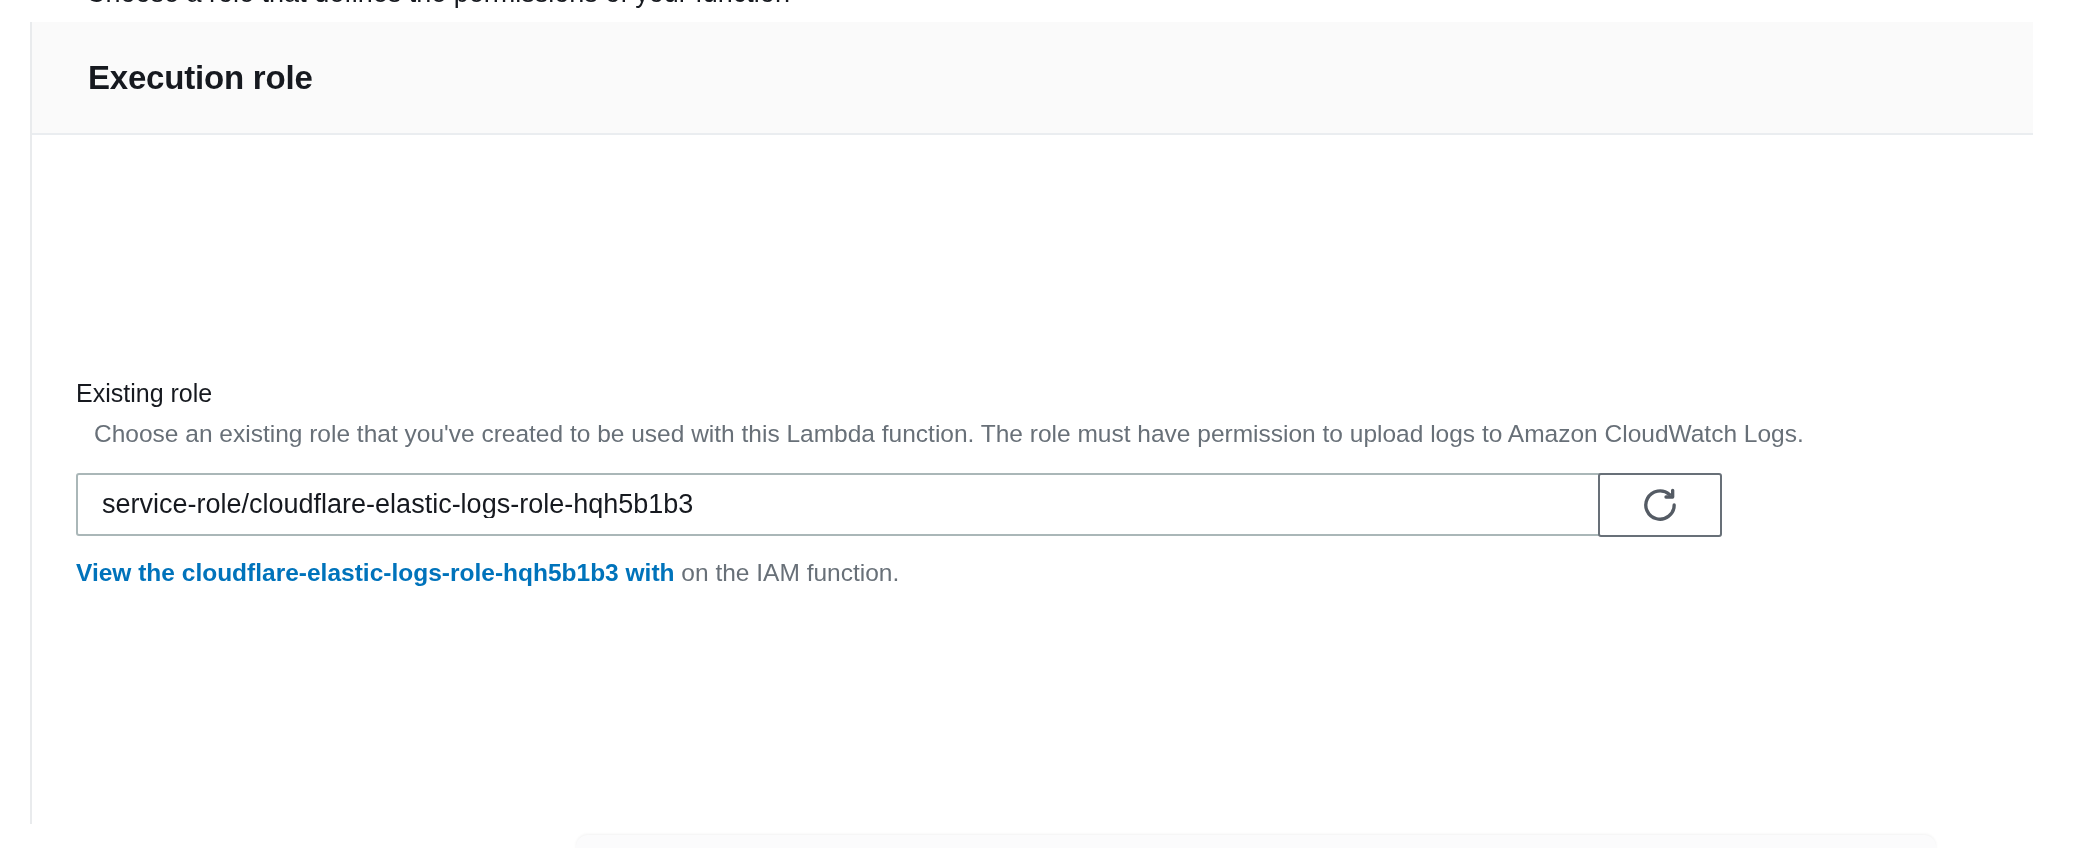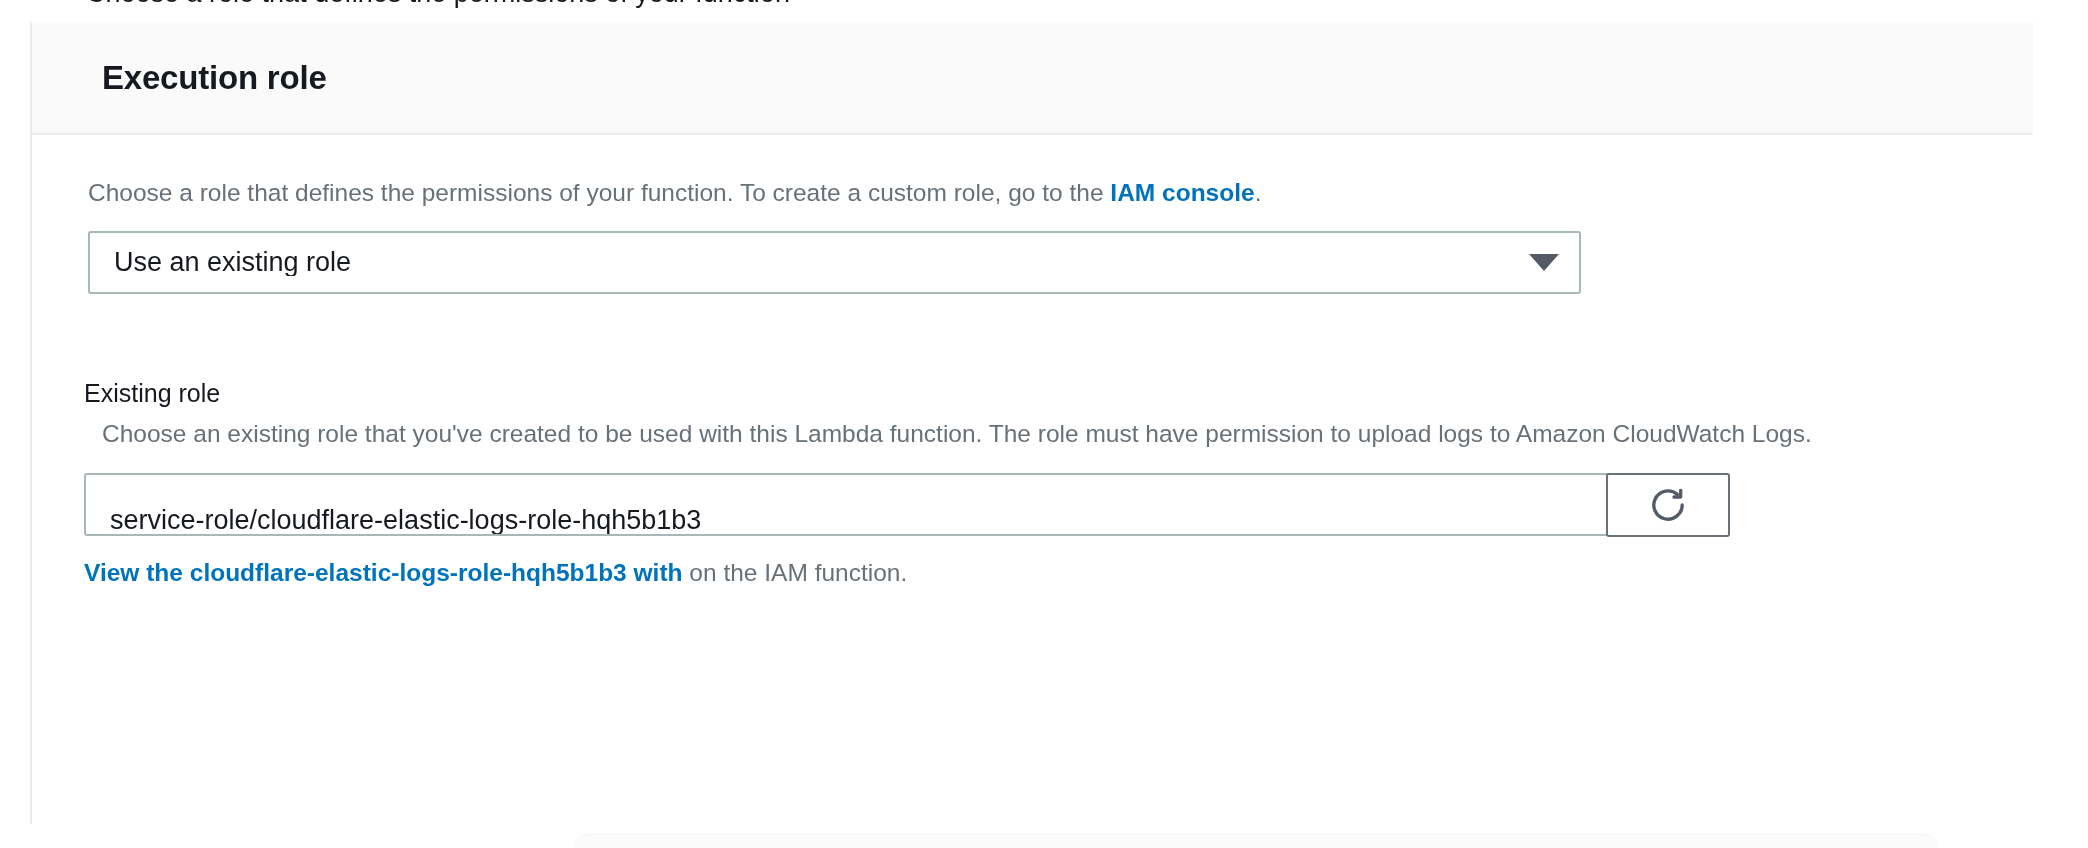--- a/index.html
+++ b/index.html
@@ -49,21 +49,20 @@
     display: flex;
     align-items: center;
     padding-left: 56px;
   }
   .card-title {
     font-size: 33px;
     font-weight: 700;
     color: #16191f;
     letter-spacing: -0.2px;
     line-height: 1.2;
-    margin-left: 14px;
   }
 
   .card-body {
     padding: 0 56px;
     background: #ffffff;
     height: calc(100% - 113px);
     box-sizing: border-box;
   }
 
   
@@ -156,41 +155,30 @@
 <div class="top-sliver">Choose a role that defines the permissions of your function</div>
 
 <div class="card">
 
   <div class="card-header">
     <span class="card-title">Execution role</span>
   </div>
 
   <div class="card-body">
 
-    <div class="field-block" style="left:56px; top:153px; width:1890px;">
 
-      <div class="helper-text">
-        <span>Choose a role that defines the permissions of your function. To create a custom role, go to the </span><a class="link" href="#">IAM console</a><span>.</span>
-      </div>
-
-      <div class="select" style="width:1493px; margin-top:20px;">
-        <span class="select-value">Use an existing role</span>
-        <span class="caret"></span>
-      </div>
-    </div>
-
-    <div class="field-block" style="left:52px; top:355px; width:1900px;">
+    <div class="field-block" style="left:44px; top:355px; width:1900px;">
 
       <div class="field-label">Existing role</div>
 
       <div class="helper-text" style="margin-top:6px; max-width:1920px;margin-left:18px;">Choose an existing role that you've created to be used with this Lambda function. The role must have permission to upload logs to Amazon CloudWatch Logs.</div>
 
       <div style="position:relative; margin-top:22px; height:66px;">
 
-        <div class="select" style="width:1604px;align-items:flex-end;">
+        <div class="select" style="width:1604px;">
           <span class="select-value">service-role/cloudflare-elastic-logs-role-hqh5b1b3</span>
           <span class="caret"></span>
         </div>
 
         <div class="refresh-btn" style="left:1522px; top:0;">
           <span>
             <svg width="40" height="40" viewBox="0 0 24 24" fill="none" stroke="#545b64" stroke-width="2" stroke-linecap="round" stroke-linejoin="round">
               <path d="M20.5 12a8.5 8.5 0 1 1-2.8-6.3"></path>
               <polyline points="19.6 3.2 19.6 7.2 15.6 7.2"></polyline>
             </svg>

